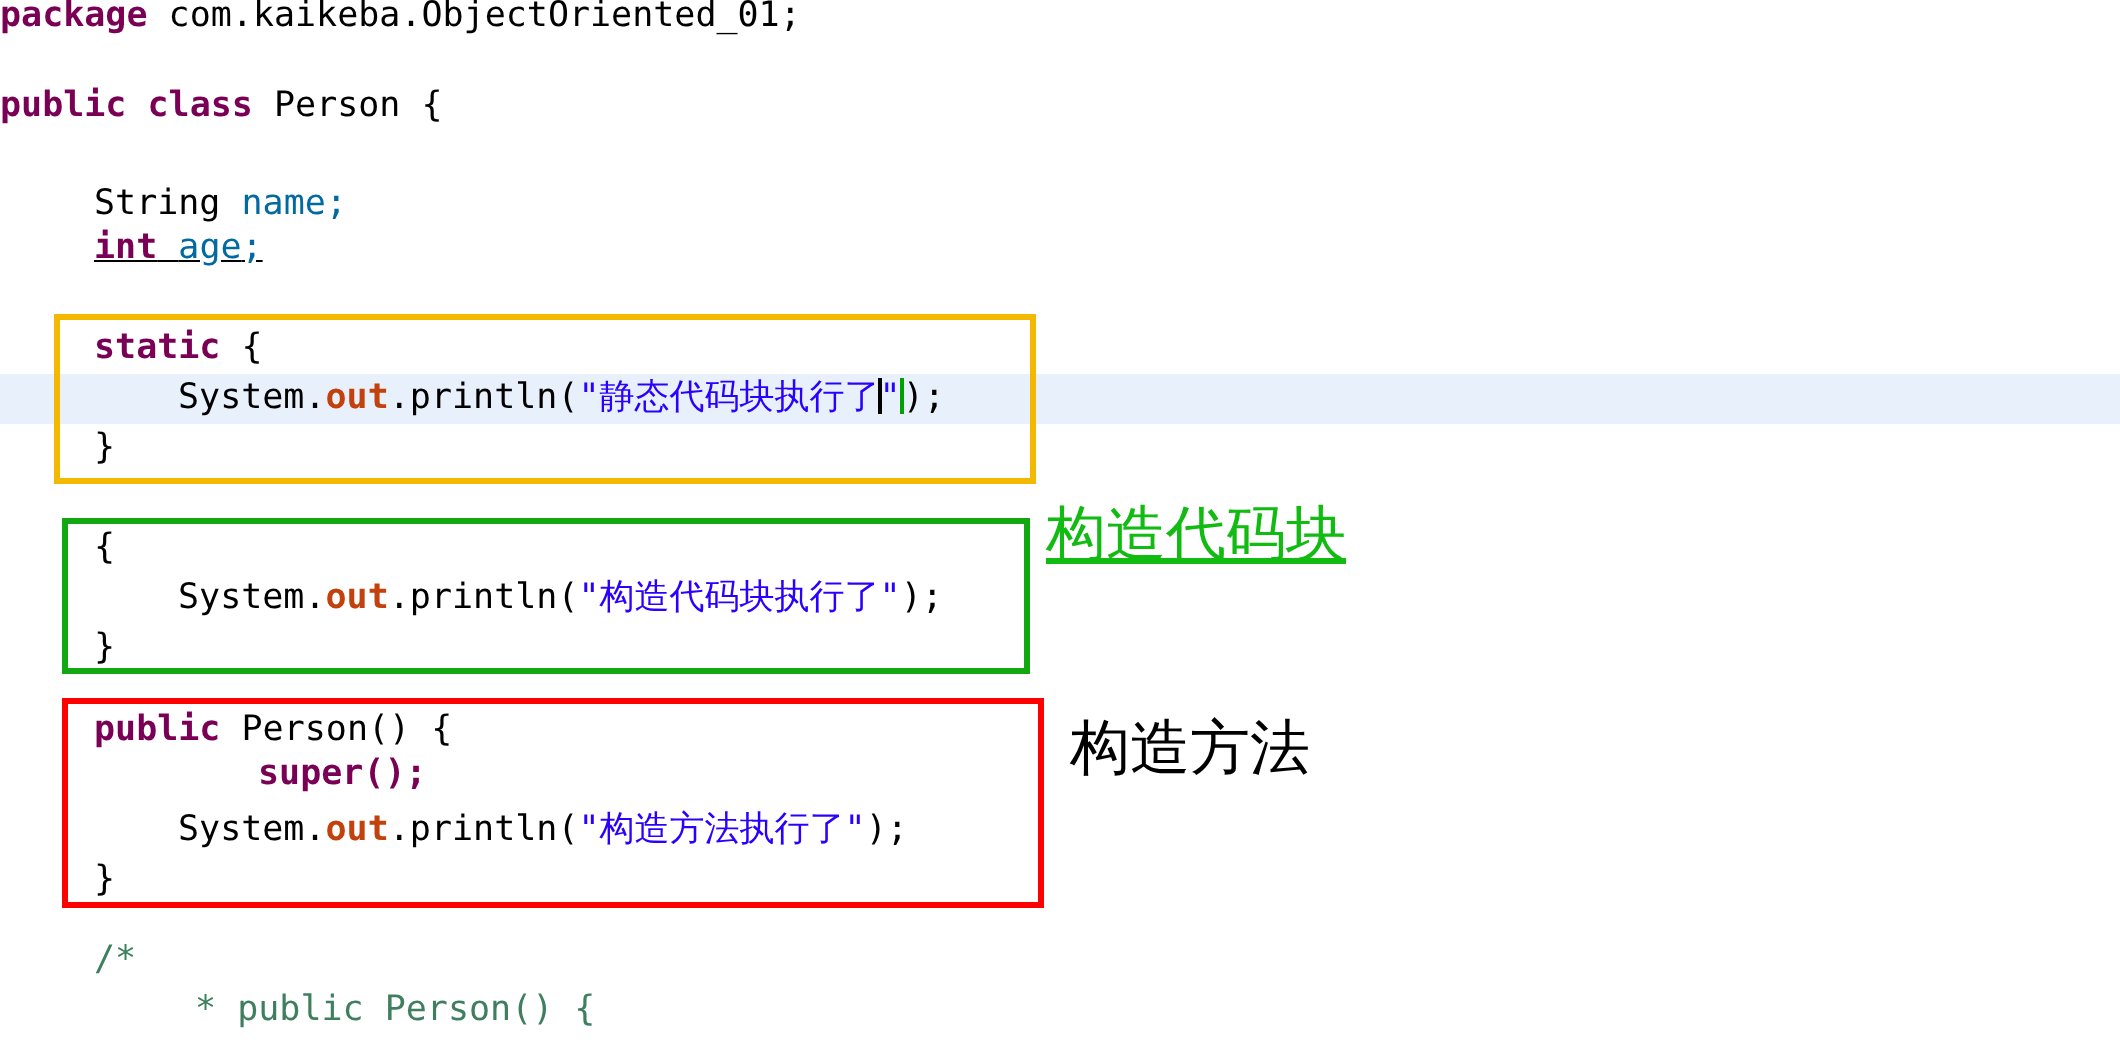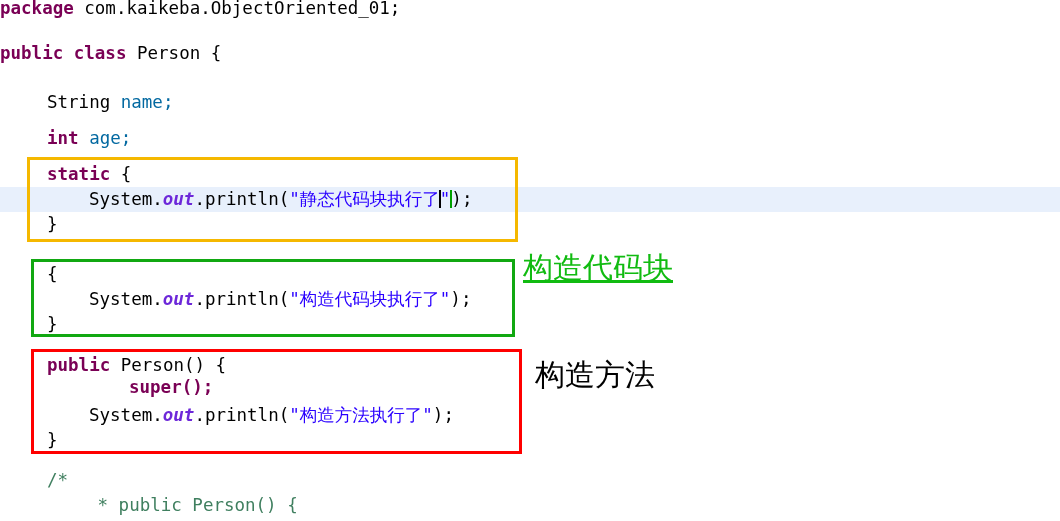--- a/index.html
+++ b/index.html
@@ -44,21 +44,21 @@
     color: #000000;
     z-index: 3;
     letter-spacing: 0px;
   }
   .code-line .ind  { display: inline-block; }
 
   
   .kw      { color: #7a0055; font-weight: bold; }
   .plain   { color: #000000; }
   .field   { color: #0369a1; }
-  .statfld { color: #6d28d9; font-weight: bold; font-style: italic; }
+  .statfld { color: #c2410c; font-weight: bold; }
   .str     { color: #2a00ff; }
   .cmt     { color: #3f7f5f; }
   .punct   { color: #000000; }
 
   
   .caret {
     display: inline-block;
     width: 2px;
     height: 18px;
     background: #000000;
@@ -106,21 +106,21 @@
 <div id="editor">
 
   <div class="caret-line-band" style="top:187px;"></div>
 
   <div class="code-line" style="top:-4px;"><span class="kw">package</span><span class="plain"> com.kaikeba.ObjectOriented_01;</span></div>
 
   <div class="code-line" style="top:41px;"><span class="kw">public</span><span class="plain"> </span><span class="kw">class</span><span class="plain"> </span><span class="plain">Person</span><span class="plain"> </span><span class="punct">{</span></div>
 
   <div class="code-line" style="top:90px;"><span class="ind" style="width:47px;"></span><span class="plain">String</span><span class="plain"> </span><span class="field">name</span><span class="field">;</span></div>
 
-  <div class="code-line" style="top:126px;"><span class="ind" style="width:47px;"></span><span class="kw">int</span><span class="plain"> </span><span class="field">age</span><span class="field">;</span></div>
+  <div class="code-line" style="top:112px;text-decoration:underline;"><span class="ind" style="width:47px;"></span><span class="kw">int</span><span class="plain"> </span><span class="field">age</span><span class="field">;</span></div>
 
   <div class="code-line" style="top:162px;"><span class="ind" style="width:47px;"></span><span class="kw">static</span><span class="plain"> </span><span class="punct">{</span></div>
 
   <div class="code-line" style="top:187px;"><span class="ind" style="width:89px;"></span><span class="plain">System</span><span class="punct">.</span><span class="statfld">out</span><span class="punct">.</span><span class="plain">println</span><span class="punct">(</span><span class="str">"</span><span class="str">静态代码块执行了</span><span class="caret"></span><span class="str">"</span><span class="matchbar"></span><span class="punct">)</span><span class="punct">;</span></div>
 
   <div class="code-line" style="top:212px;"><span class="ind" style="width:47px;"></span><span class="punct">}</span></div>
 
   <div class="code-line" style="top:262px;"><span class="ind" style="width:47px;"></span><span class="punct">{</span></div>
 
   <div class="code-line" style="top:287px;"><span class="ind" style="width:89px;"></span><span class="plain">System</span><span class="punct">.</span><span class="statfld">out</span><span class="punct">.</span><span class="plain">println</span><span class="punct">(</span><span class="str">"</span><span class="str">构造代码块执行了</span><span class="str">"</span><span class="punct">)</span><span class="punct">;</span></div>

